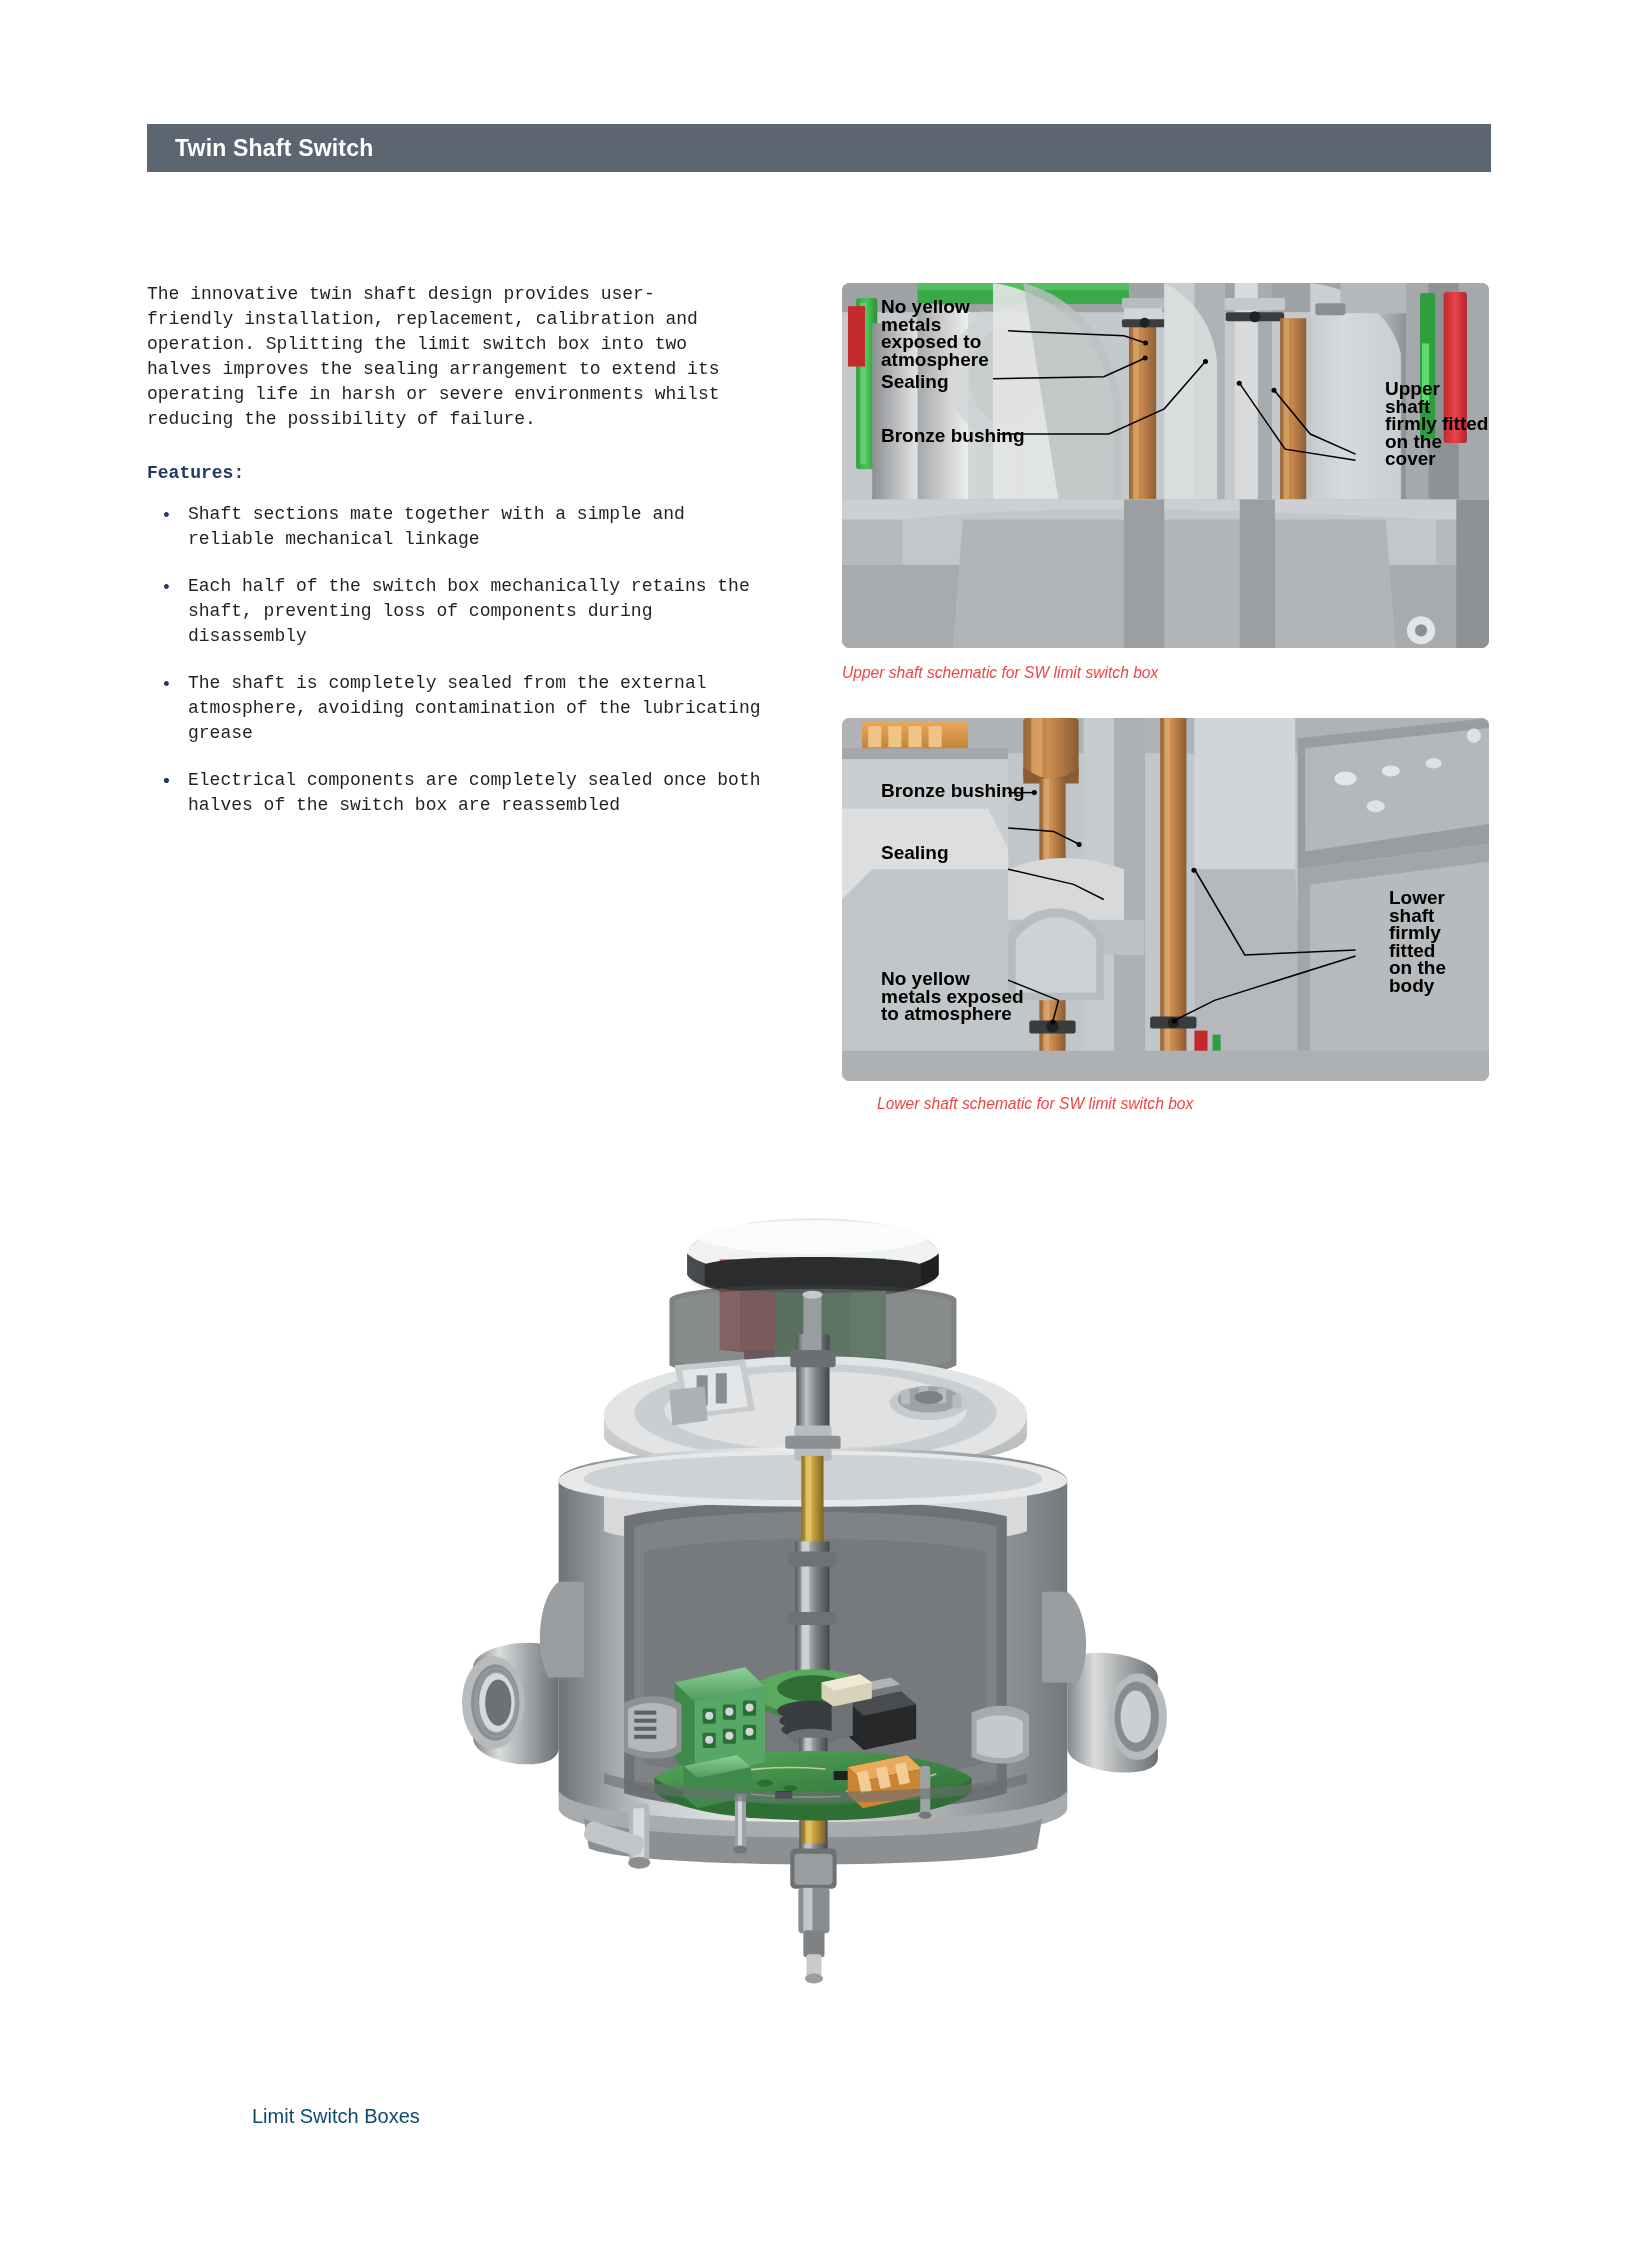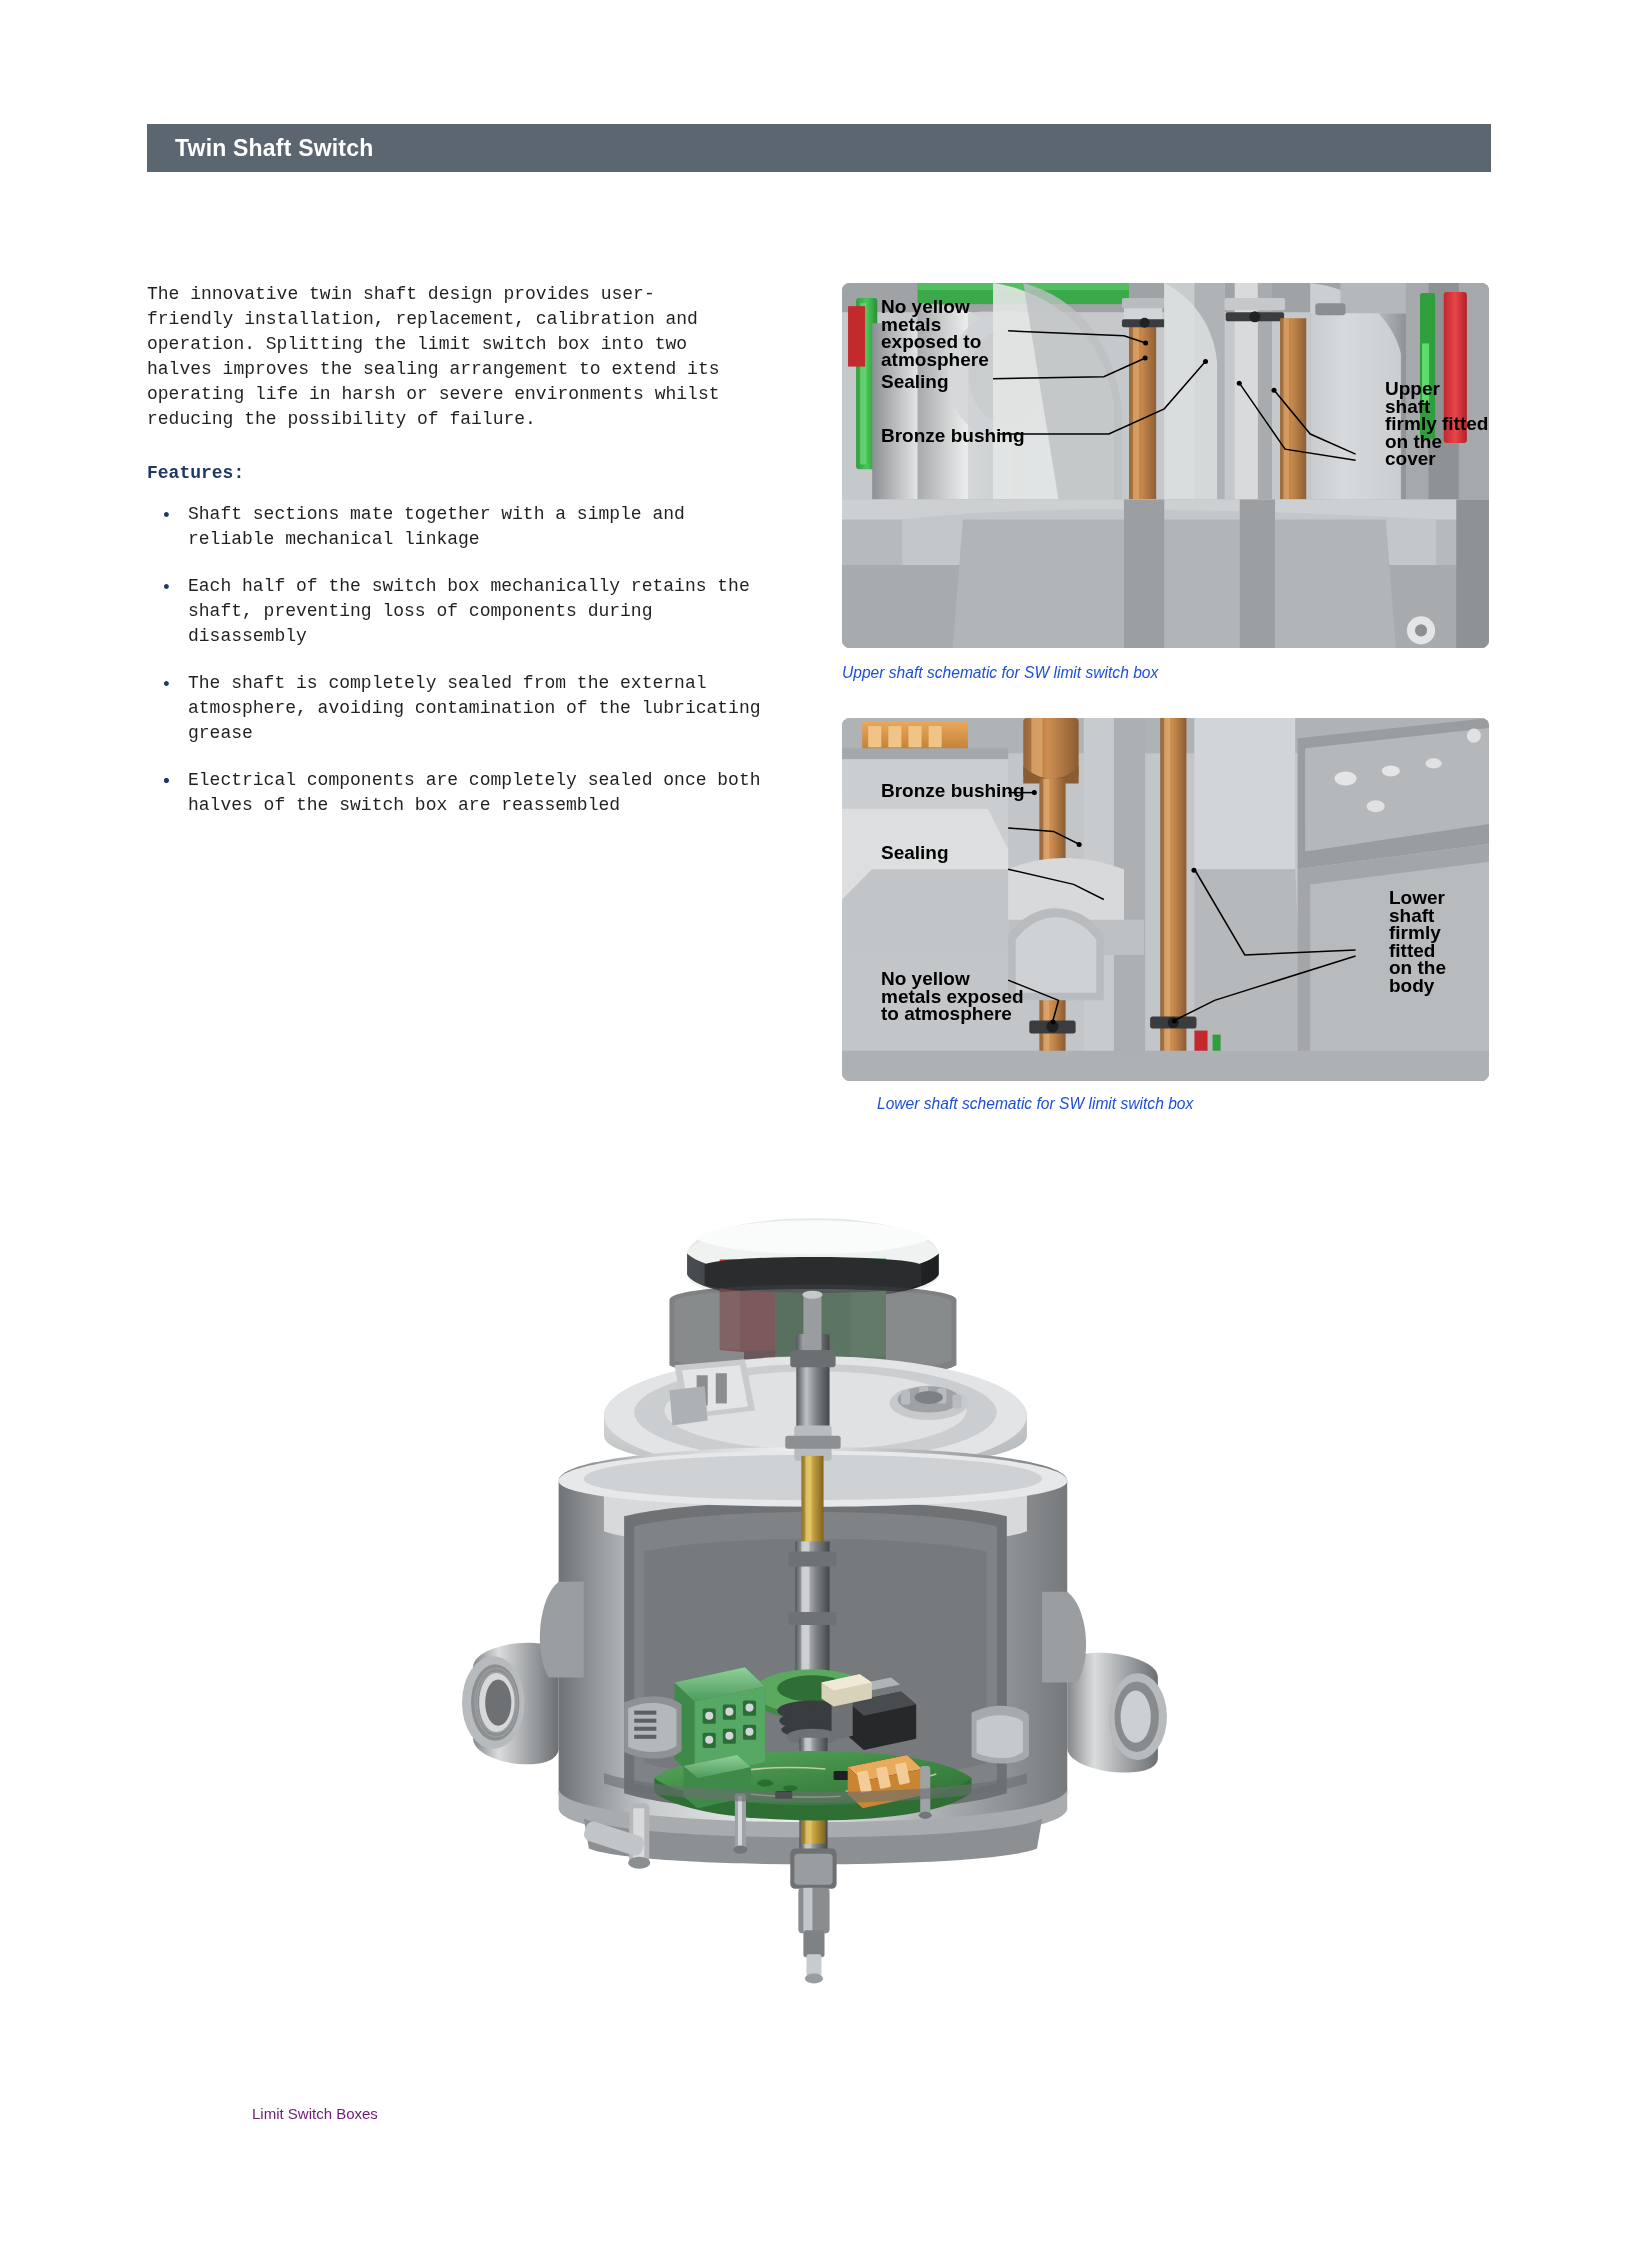--- a/index.html
+++ b/index.html
@@ -90,21 +90,21 @@
     position: absolute;
     left: 842px;
     top: 718px;
     width: 647px;
     height: 363px;
   }
   .fig-caption {
     position: absolute;
     font-size: 15.6px;
     font-style: italic;
-    color: #1d4ed8;
+    color: #ef4444;
   }
   .cap-upper { left: 842px; top: 664px; }
   .cap-lower { left: 842px; top: 1095px; margin-left: 35px; }
 
   .fig-frame {
     position: absolute;
     inset: 0;
     border-radius: 8px;
     overflow: hidden;
     background: #b9bcbe;
@@ -129,22 +129,22 @@
     top: 1199px;
     width: 997px;
     height: 846px;
   }
   .product-svg { display: block; width: 100%; height: 100%; }
 
   .footer-text {
     position: absolute;
     left: 252px;
     top: 2105px;
-    font-size: 15px;
-    color: #701a75;
+    font-size: 20px;
+    color: #0c4a6e;
   }
 </style>
 </head>
 <body>
 
 <div class="header-bar">
   <div class="header-title">Twin Shaft Switch</div>
 </div>
 
 <div class="left-col">

